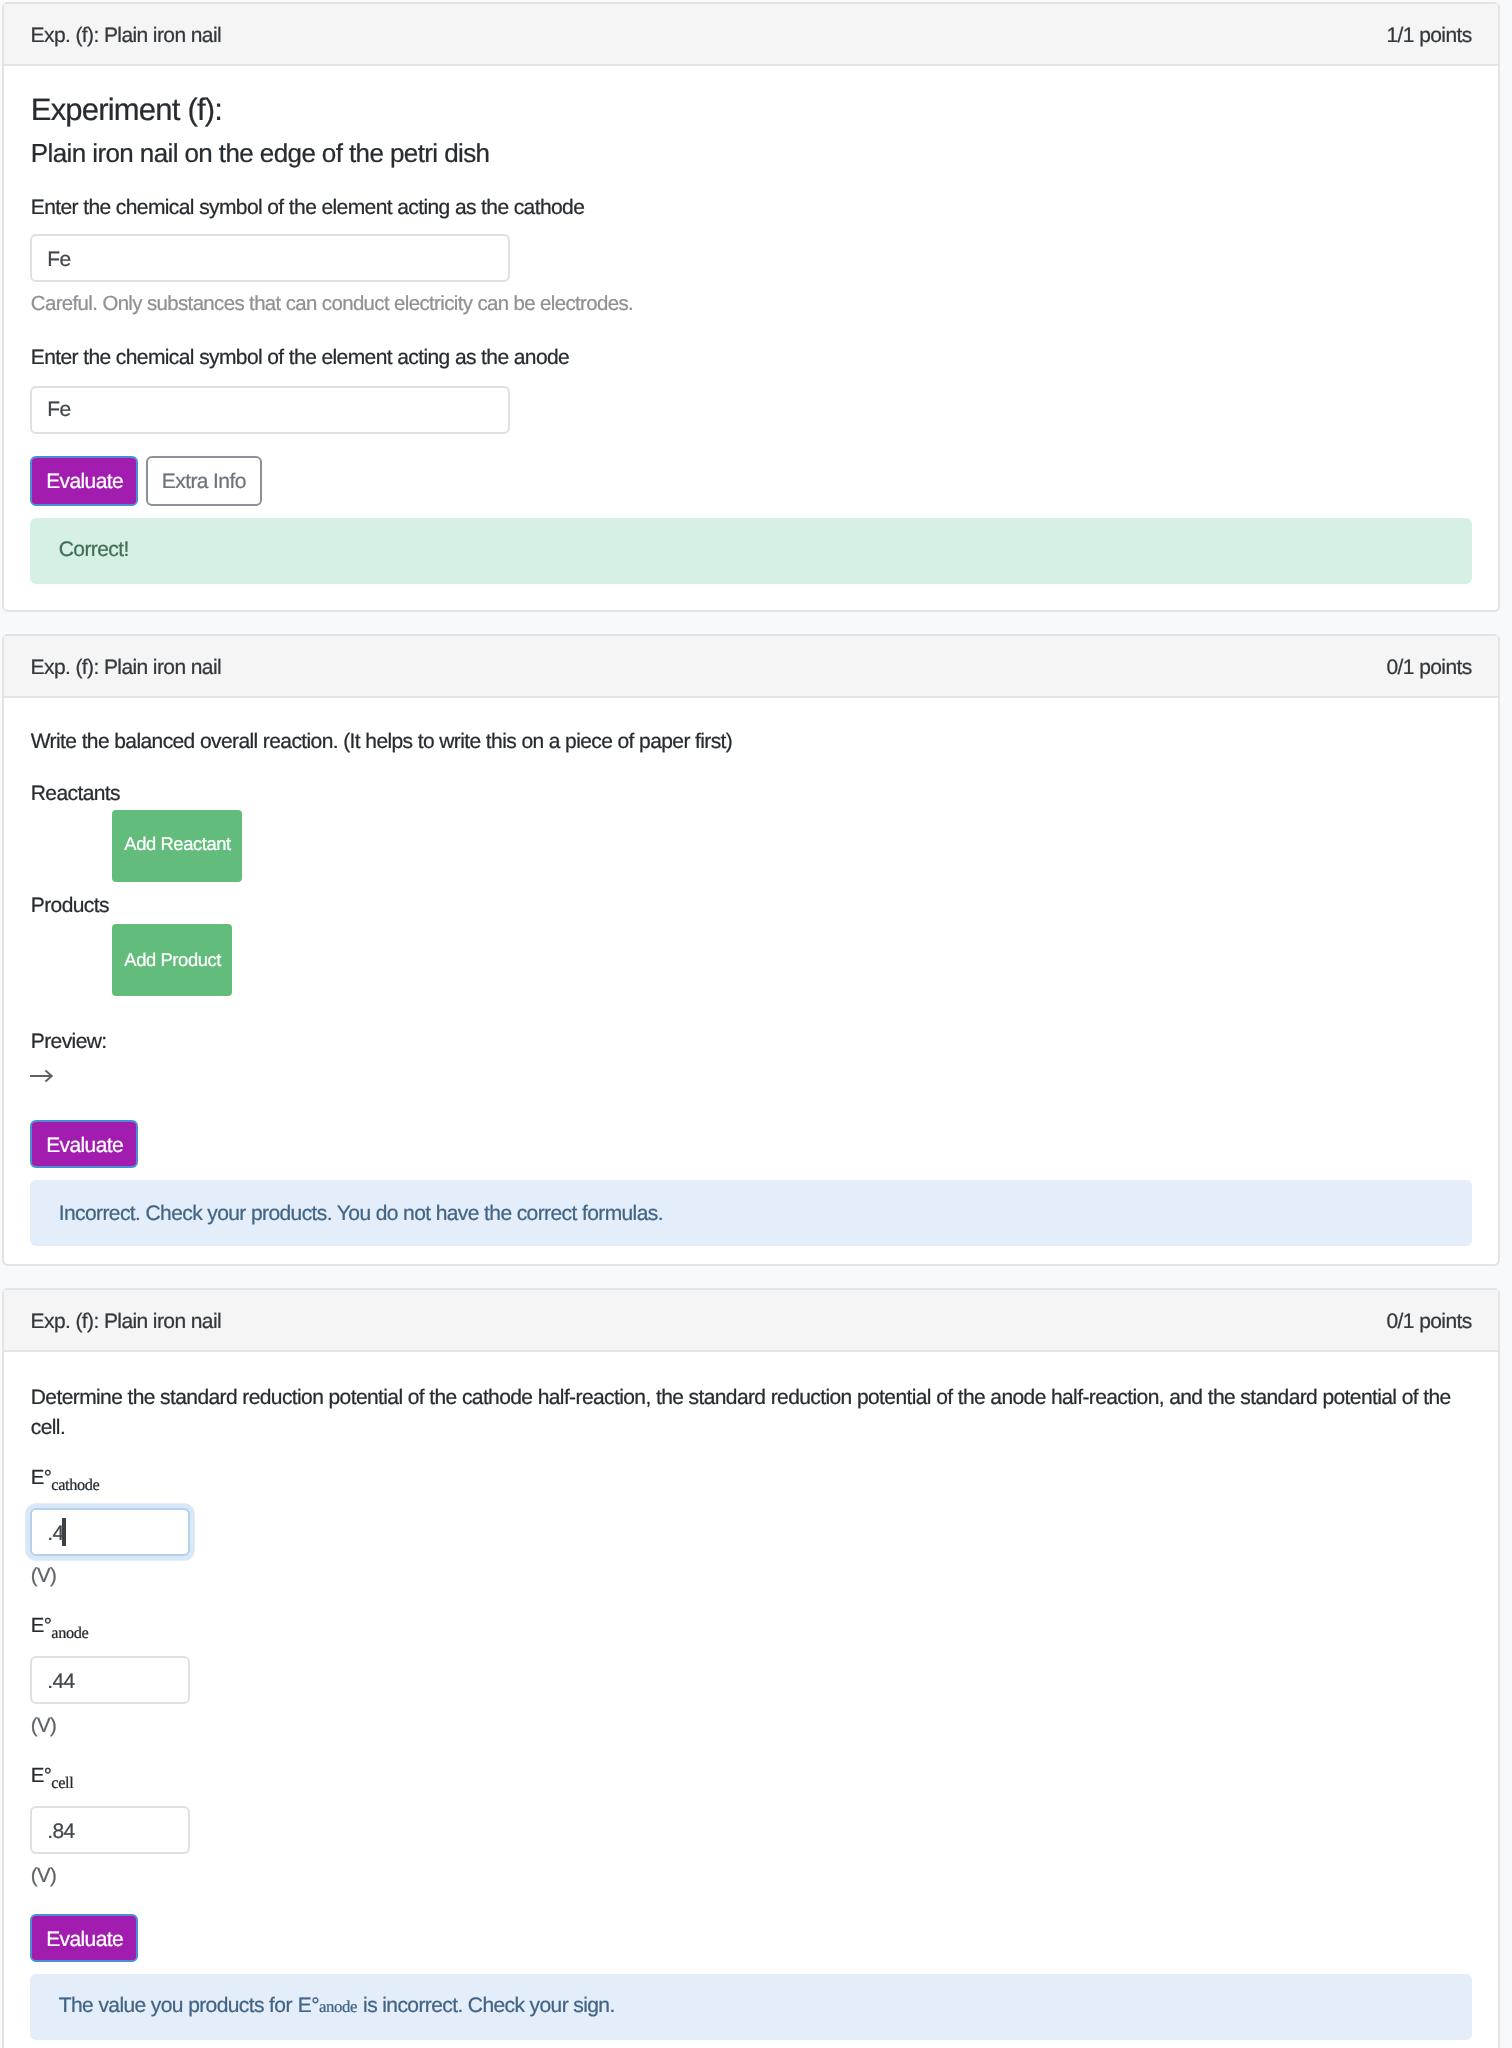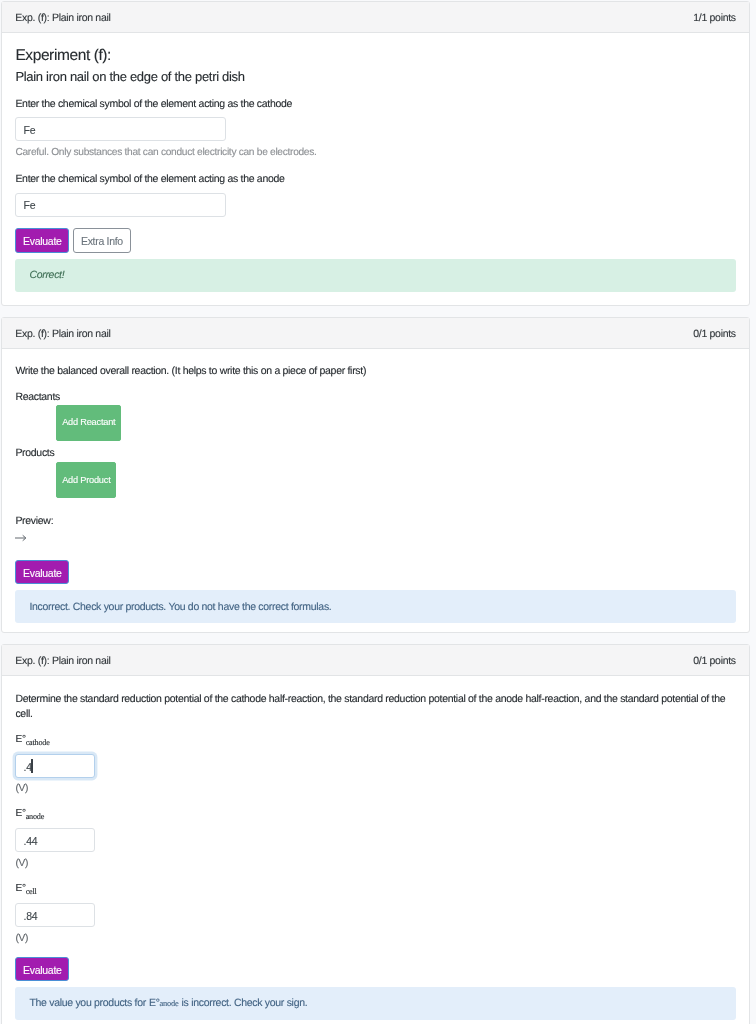--- a/index.html
+++ b/index.html
@@ -32,38 +32,38 @@
     align-items: center;
     color: #33383c;
     padding-top: 1.5px;
   }
   .card-body { padding: 0.02px 13.1px; }
   h2.title { font-size: 15.5px; letter-spacing:-0.4px; font-weight: 400; margin: 0; line-height:1; }
   .subtitle { font-size: 13px; letter-spacing:-0.3px; margin: 0; line-height:1; }
   .prompt { margin: 0; line-height:1.438; }
   .fld { display:block; line-height:1; }
   input.txt {
-    display:block; width: 211px; height: 24px;
+    display:block; width: 240px; height: 24px;
     border: 1px solid #dde1e5; border-radius: 3px;
     padding: 1.5px 0 0 7.2px; font-size: 10.5px; letter-spacing:-0.3px; font-family: inherit;
     color:#41484d; background:#fff; outline:none;
   }
   input.txt.focused { border-color:#b3d0ec; box-shadow: 0 0 0 2.4px rgba(170,203,235,0.45); }
   .help { font-size: 10.2px; color: #8e9195; line-height:1; }
   .btnrow { display:flex; gap:4px; }
   .btn {
     font-family: inherit; font-size: 10.5px; letter-spacing:-0.3px; border-radius: 3px;
     border: 1px solid transparent; cursor:pointer;
     height: 25px; padding: 1.5px 6.7px 0 6.7px; line-height:1;
   }
   .btn-primary { background:#a21caf; color:#fff; border-color:#4a8fd6; }
   .btn-outline { background:#fff; color:#6c757d; border-color:#8a9199; }
   .btn-success { background:#62bc7b; color:#fff; border-color:#62bc7b; font-size:9.2px; letter-spacing:-0.2px; height:36px; padding:1px 4.75px 0 4.75px; border-radius:2px;margin-left:41px; }
   .alert { border-radius:3px; padding:0 14px; height:32px; display:flex; align-items:center;}
-  .alert-success { background:#d7f0e4; color:#407056;font-style:italic; }
+  .alert-success { background:#d7f0e4; color:#407056; }
   .alert-info { background:#e3eefa; color:#436484; }
   .seclabel { line-height:1; }
   .arrow { line-height:0; height:8px; }
   .fld.sym { font-size:10.2px; line-height:1; }
   .help.unit { font-size:10.2px; color:#5f6469; }
   input.txt.num { width:80px; }
   .inputwrap { position:relative; width:80px; }
   .caret { position:absolute; left:16px; top:5.7px; width:1.4px; height:13.3px; background:#3a4046; }
   sub.ser { font-family:"Liberation Serif", serif; font-size:0.80em; letter-spacing:-0.2px; }
 </style>

